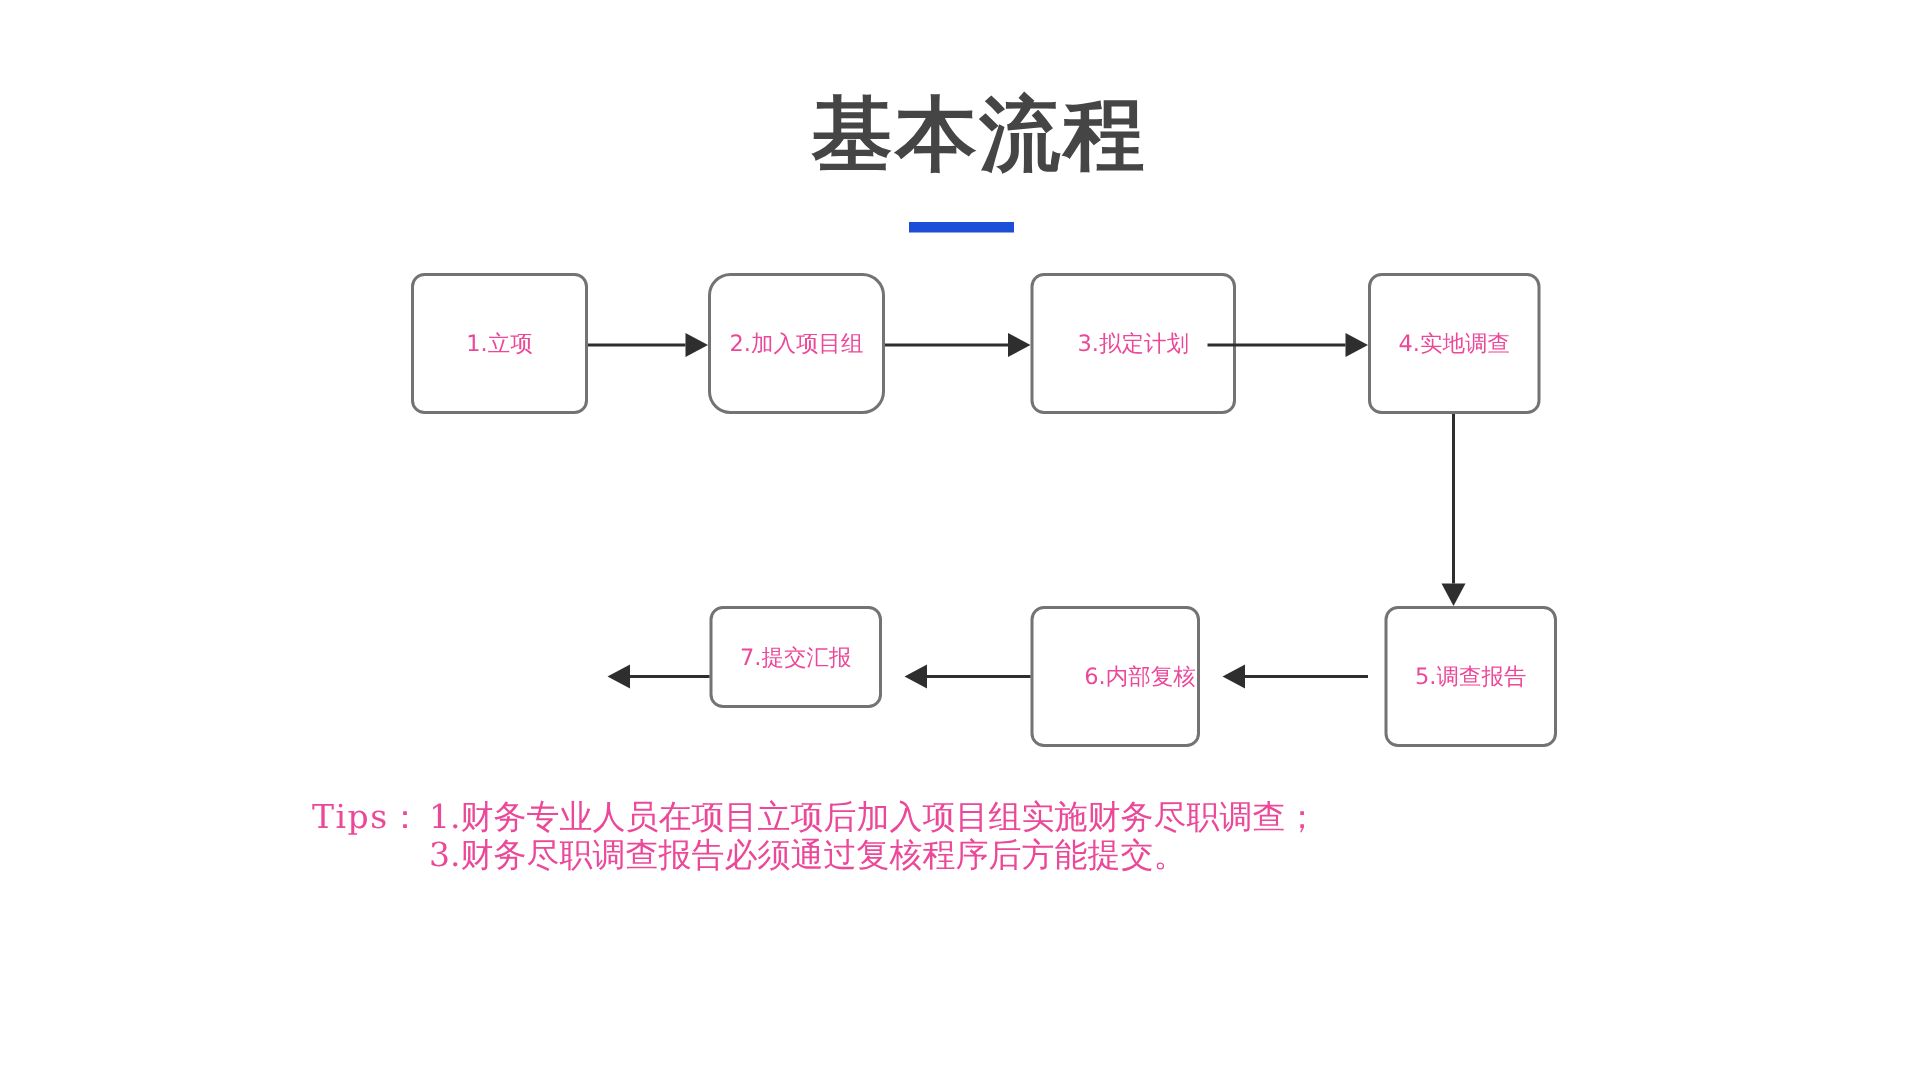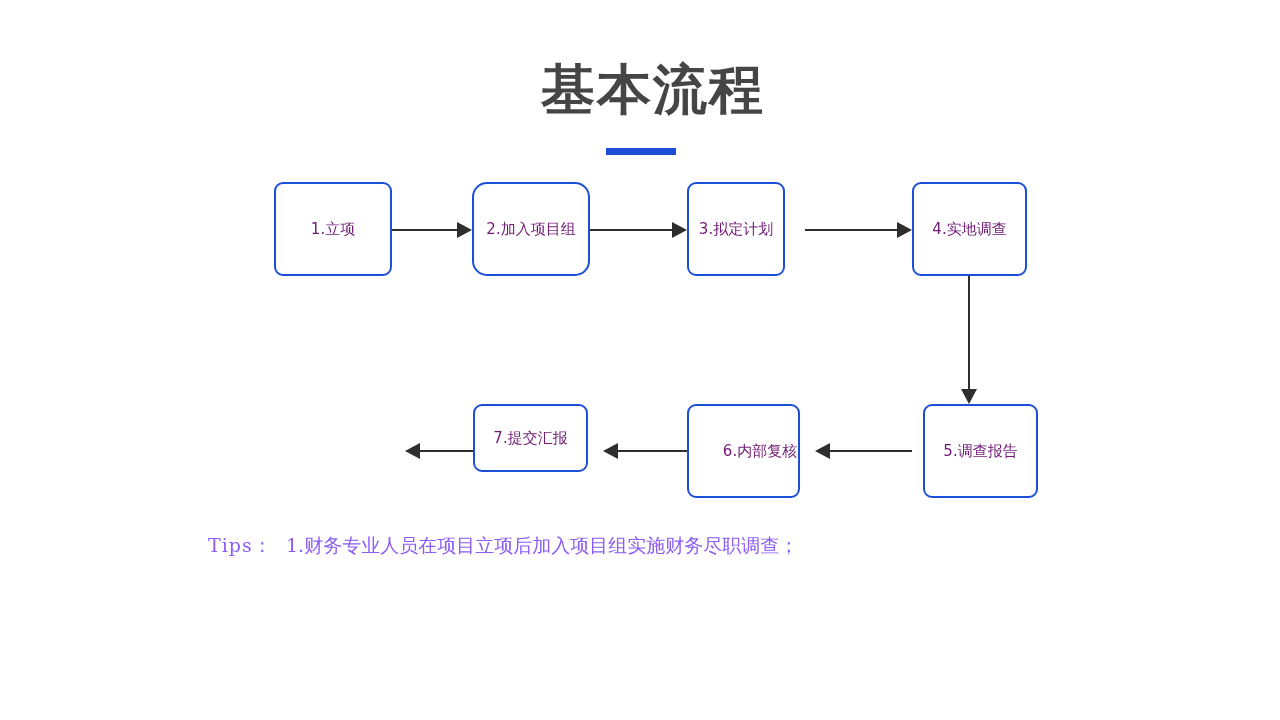--- a/index.html
+++ b/index.html
@@ -51,27 +51,27 @@
   #flow {
     position: absolute;
     left: 0;
     top: 0;
     width: 1280px;
     height: 720px;
   }
   .node {
     position: absolute;
     box-sizing: border-box;
-    border: 2px solid #1d4ed8;
+    border: 2px solid #737373;
     background: #ffffff;
     display: flex;
     align-items: center;
     justify-content: center;
     text-align: center;
-    color: #701a75;
+    color: #ec4899;
     font-size: 15px;
     font-family: "DejaVu Sans", "Liberation Sans", sans-serif;
     line-height: 1.35;
     letter-spacing: 0px;
   }
   .node.rounded { border-radius: 9px; }
   .node.slight  { border-radius: 15px; }
   .node span { display: block; }
 
   
@@ -106,22 +106,22 @@
     border-right: 8px solid transparent;
     border-top: 15px solid #2e2e2e;
   }
 
   
   #tips {
     position: absolute;
     left: 208px;
     top: 533px;
     font-family: "DejaVu Serif", "Liberation Serif", serif;
-    font-size: 19px;
-    color: #8b5cf6;
+    font-size: 22px;
+    color: #ec4899;
     line-height: 25px;
     white-space: nowrap;
   }
   #tips .tip-row { display: block; }
   #tips .tips-label {
     display: inline-block;
     width: 78px;
     font-family: "DejaVu Serif", "Liberation Serif", serif;
     letter-spacing: 1px;
   }
@@ -141,21 +141,21 @@
   <div id="flow">
 
     <div class="node rounded" style="left:274px; top:182px; width:118px; height:94px;">
       <span>1.立项</span>
     </div>
 
     <div class="node slight" style="left:472px; top:182px; width:118px; height:94px;">
       <span>2.加入项目组</span>
     </div>
 
-    <div class="node rounded" style="left:687px; top:182px; width:98px; height:94px;">
+    <div class="node rounded" style="left:687px; top:182px; width:137px; height:94px;">
       <span>3.拟定计划</span>
     </div>
 
     <div class="node rounded" style="left:912px; top:182px; width:115px; height:94px;">
       <span>4.实地调查</span>
     </div>
 
     <div class="node rounded" style="left:923px; top:404px; width:115px; height:94px;">
       <span>5.调查报告</span>
     </div>
@@ -187,15 +187,16 @@
     <div class="hline" style="left:618px; top:450px; width:69px;"></div>
     <div class="arrow-left" style="left:603px; top:443px;"></div>
 
     <div class="hline" style="left:420px; top:450px; width:53px;"></div>
     <div class="arrow-left" style="left:405px; top:443px;"></div>
 
   </div>
 
   <div id="tips">
     <div class="tip-row"><span class="tips-label">Tips：</span><span>1.财务专业人员在项目立项后加入项目组实施财务尽职调查；</span></div>
+    <div class="tip-row"><span class="tips-spacer"></span><span>3.财务尽职调查报告必须通过复核程序后方能提交。</span></div>
   </div>
 
 </div>
 
 </body></html>

